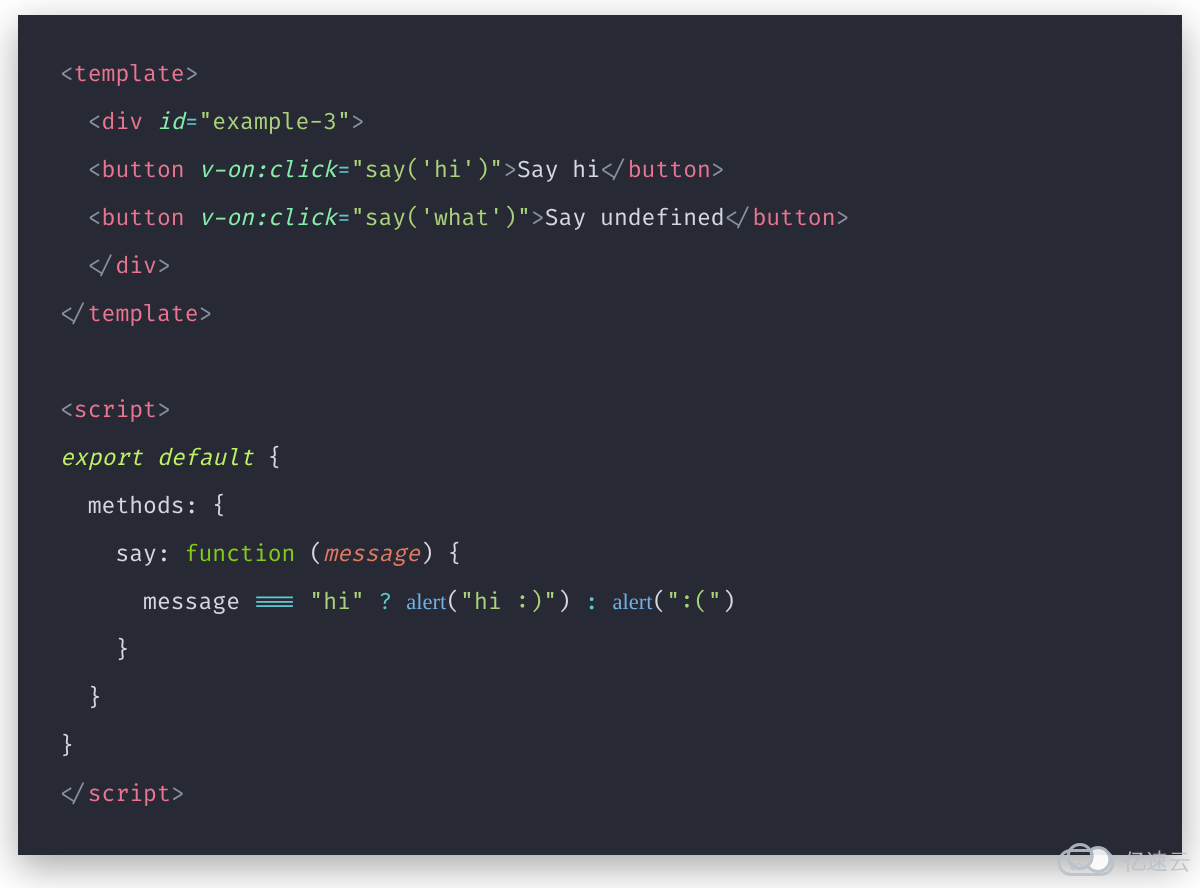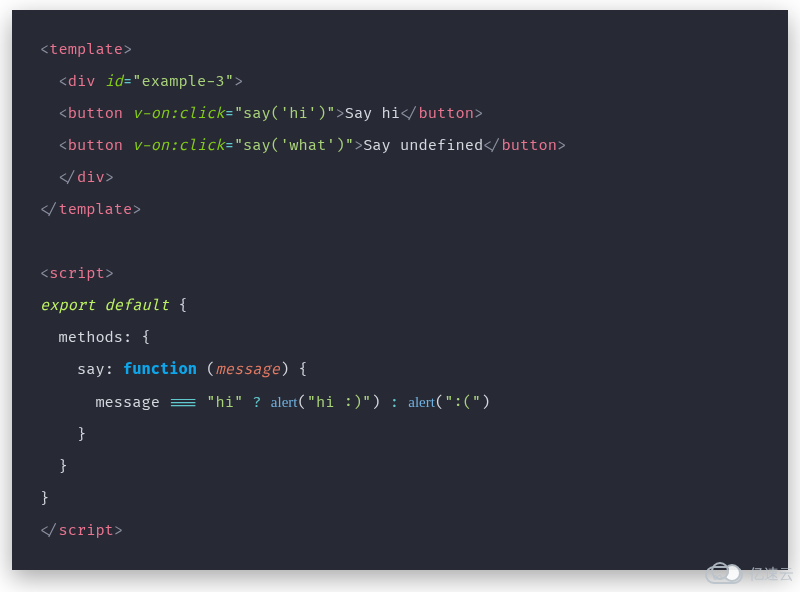--- a/index.html
+++ b/index.html
@@ -24,27 +24,27 @@
   }
   .code {
     font-size: 15px;
     line-height: 32px;
     color: #d6d8df;
     white-space: pre;
   }
   
   .pun   { color: #8a8f9f; }        
   .tag   { color: #e97590; }        
-  .attr  { color: #84cc16; font-style: italic; } 
+  .attr  { color: #86efac; font-style: italic; } 
   .op    { color: #60c8cc; }        
   .str   { color: #a9d27a; }        
   .txt   { color: #d6d8df; text-align: right; }        
   .kw    { color: #bef264; font-style: italic; } 
   .key   { color: #d6d8df; text-align: center; }        
-  .fn    { color: #0ea5e9; font-weight: bold; }        
+  .fn    { color: #84cc16; }        
   .param { color: #e17a62; font-style: italic; } 
   .call  { color: #6fb1e0; font-family: Liberation Serif, serif; }        
   .brace { color: #d6d8df; }
   .cmp   { color: #60c8cc; }        
 
   .watermark {
     position: absolute;
     right: 6px;
     bottom: 6px;
     display: flex;

